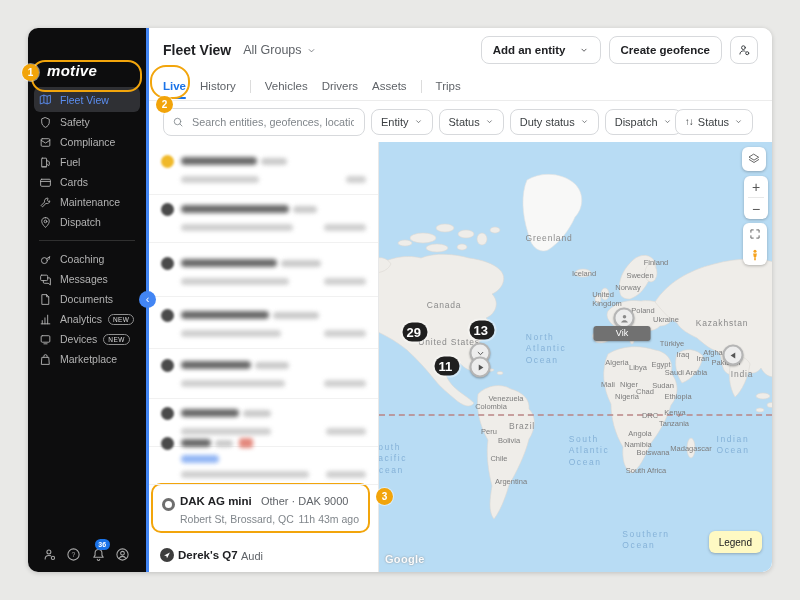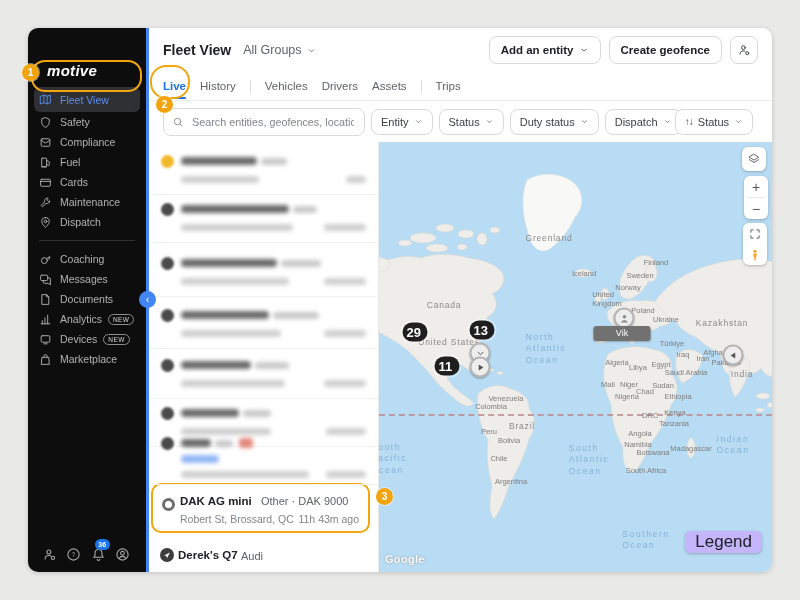--- a/index.html
+++ b/index.html
@@ -20,21 +20,21 @@
   .notif-badge{position:absolute;top:-8px;left:4px;min-width:9px;background:#1a73e8;color:#fff;font-size:7px;font-weight:bold;border-radius:7px;padding:2px 3px;text-align:center;}
   .rail{position:absolute;left:118px;top:0;width:3px;height:100%;background:#4285f4;z-index:6;}
   .collapse{position:absolute;left:-7px;top:263px;width:17px;height:17px;border-radius:50%;background:#4285f4;border:none;color:#fff;font-size:11px;line-height:15px;text-align:center;padding:0;cursor:pointer;}
   
   .main{position:absolute;left:121px;top:0;width:623px;height:100%;background:#fff;}
   .hrow{display:flex;align-items:center;height:44px;padding:0 14px;}
   .htitle{font-size:14px;font-weight:bold;color:#202124;}
   .hgroup{display:flex;align-items:center;margin-left:12px;font-size:12.5px;color:#5f6368;cursor:pointer;}
   .hgroup .ic{width:11px;height:11px;margin-left:4px;}
   .hbtns{margin-left:auto;display:flex;gap:8px;align-items:center;}
-  .btn{display:flex;align-items:center;gap:5px;height:28px;padding:0 11px;background:#fff;border:1px solid #d7d9dc;border-radius:8px;font-size:11.5px;font-weight:bold;color:#202124;cursor:pointer;font-family:inherit;}
+  .btn{display:flex;align-items:center;gap:13px;height:28px;padding:0 11px;background:#fff;border:1px solid #d7d9dc;border-radius:8px;font-size:11.5px;font-weight:bold;color:#202124;cursor:pointer;font-family:inherit;}
   .btn .ic{width:10px;height:10px;}
   .iconbtn{width:28px;padding:0;justify-content:center;color:#3c4043;}
   .iconbtn .ic{width:14px;height:14px;}
   .tabs{display:flex;align-items:center;height:28px;padding:0 14px;border-bottom:1px solid #ececec;gap:14px;}
   .tab{position:relative;font-size:11.5px;color:#5f6368;cursor:pointer;padding:6px 0;}
   .tab.active{color:#1a73e8;font-weight:bold;}
   .tab.active:after{content:"";position:absolute;left:0;right:0;bottom:-1px;height:2px;background:#1a73e8;border-radius:1px;}
   .tab-div{width:1px;height:13px;background:#dcdcdc;}
   .frow{position:relative;display:flex;align-items:center;height:41px;padding:0 14px;gap:6px;border-bottom:1px solid #ececec;}
   .search{display:flex;align-items:center;gap:6px;width:184px;height:26px;border:1px solid #d7d9dc;border-radius:8px;padding:0 8px;color:#80868b;}
@@ -81,21 +81,21 @@
   .vmarker .ic{position:absolute;left:1.5px;top:1.5px;width:14px;height:14px;}
   .vtooltip{position:absolute;transform:translate(-50%,0);width:57px;height:15px;background:#717171;border-radius:3px;color:#fff;font-size:9px;line-height:15px;text-align:center;box-shadow:0 1px 2px rgba(0,0,0,.25);}
   .mctl{position:absolute;background:#fff;border-radius:6px;box-shadow:0 1px 3px rgba(0,0,0,.25);color:#666;}
   .mctl .ic{width:14px;height:14px;}
   .ctl-layers{right:6px;top:5px;width:24px;height:24px;display:flex;align-items:center;justify-content:center;cursor:pointer;}
   .ctl-zoom{right:4px;top:34px;width:24px;}
   .zbtn{display:block;width:24px;height:21px;border:none;background:transparent;font-size:14px;color:#565656;cursor:pointer;line-height:20px;padding:0;font-family:inherit;}
   .zdiv{height:1px;background:#e8e8e8;margin:0 4px;}
   .ctl-extra{right:5px;top:81px;width:24px;}
   .xbtn{display:flex;align-items:center;justify-content:center;width:24px;height:21px;cursor:pointer;}
-  .legend-btn{position:absolute;right:10px;bottom:19px;height:22px;padding:0 10px;background:#c4b5fd;border:none;border-radius:6px;box-shadow:0 1px 3px rgba(0,0,0,.25);font-size:17px;color:#202124;cursor:pointer;font-family:inherit;}
+  .legend-btn{position:absolute;right:10px;bottom:19px;height:22px;padding:0 10px;background:#fef9c3;border:none;border-radius:6px;box-shadow:0 1px 3px rgba(0,0,0,.25);font-size:10px;color:#202124;cursor:pointer;font-family:inherit;}
   .attr{position:absolute;right:0;bottom:4px;height:11px;display:flex;gap:10px;align-items:center;background:rgba(255,255,255,.85);padding:0 8px 0 10px;font-size:7.5px;color:#3a3a3a;}
   .google{position:absolute;left:6px;bottom:7px;font-size:11px;font-weight:bold;color:rgba(255,255,255,.95);text-shadow:0 0 2px rgba(120,120,120,.8);letter-spacing:.3px;}
   
   .ring{position:absolute;border:2.5px solid #f2a50c;border-radius:14px;pointer-events:none;z-index:20;}
   .ring1{left:31px;top:60px;width:107px;height:28px;}
   .ring2{left:150px;top:65px;width:36px;height:30px;border-radius:16px;}
   .abadge{position:absolute;width:17px;height:17px;border-radius:50%;background:#f2a40a;color:#fff;font-size:10px;font-weight:bold;line-height:17px;text-align:center;z-index:21;box-shadow:0 0 0 1px rgba(255,255,255,.5);}
   .ab1{left:22px;top:64px;} .ab2{left:156px;top:96px;} .ab3{left:376px;top:488px;}
   .ic{fill:none;stroke:currentColor;stroke-width:1.7;stroke-linecap:round;stroke-linejoin:round;}
 </style>
@@ -464,21 +464,21 @@
               <div class="mlabel c" style="left:127px;top:257px">Venezuela</div>
               <div class="mlabel c" style="left:112px;top:265px">Colombia</div>
               <div class="mlabel c" style="left:110px;top:290px">Peru</div>
               <div class="mlabel b" style="left:143px;top:284px">Brazil</div>
               <div class="mlabel c" style="left:130px;top:299px">Bolivia</div>
               <div class="mlabel c" style="left:120px;top:317px">Chile</div>
               <div class="mlabel c" style="left:132px;top:340px">Argentina</div>
               <div class="mlabel o" style="left:167px;top:207px">North
 Atlantic
 Ocean</div>
-              <div class="mlabel o" style="left:210px;top:318px">South
+              <div class="mlabel o" style="left:210px;top:309px">South
 Atlantic
 Ocean</div>
               <div class="mlabel o" style="left:354px;top:303px">Indian
 Ocean</div>
               <div class="mlabel o" style="left:10px;top:317px">South
 Pacific
 Ocean</div>
               <div class="mlabel o" style="left:267px;top:398px">Southern
 Ocean</div>
             </div>

